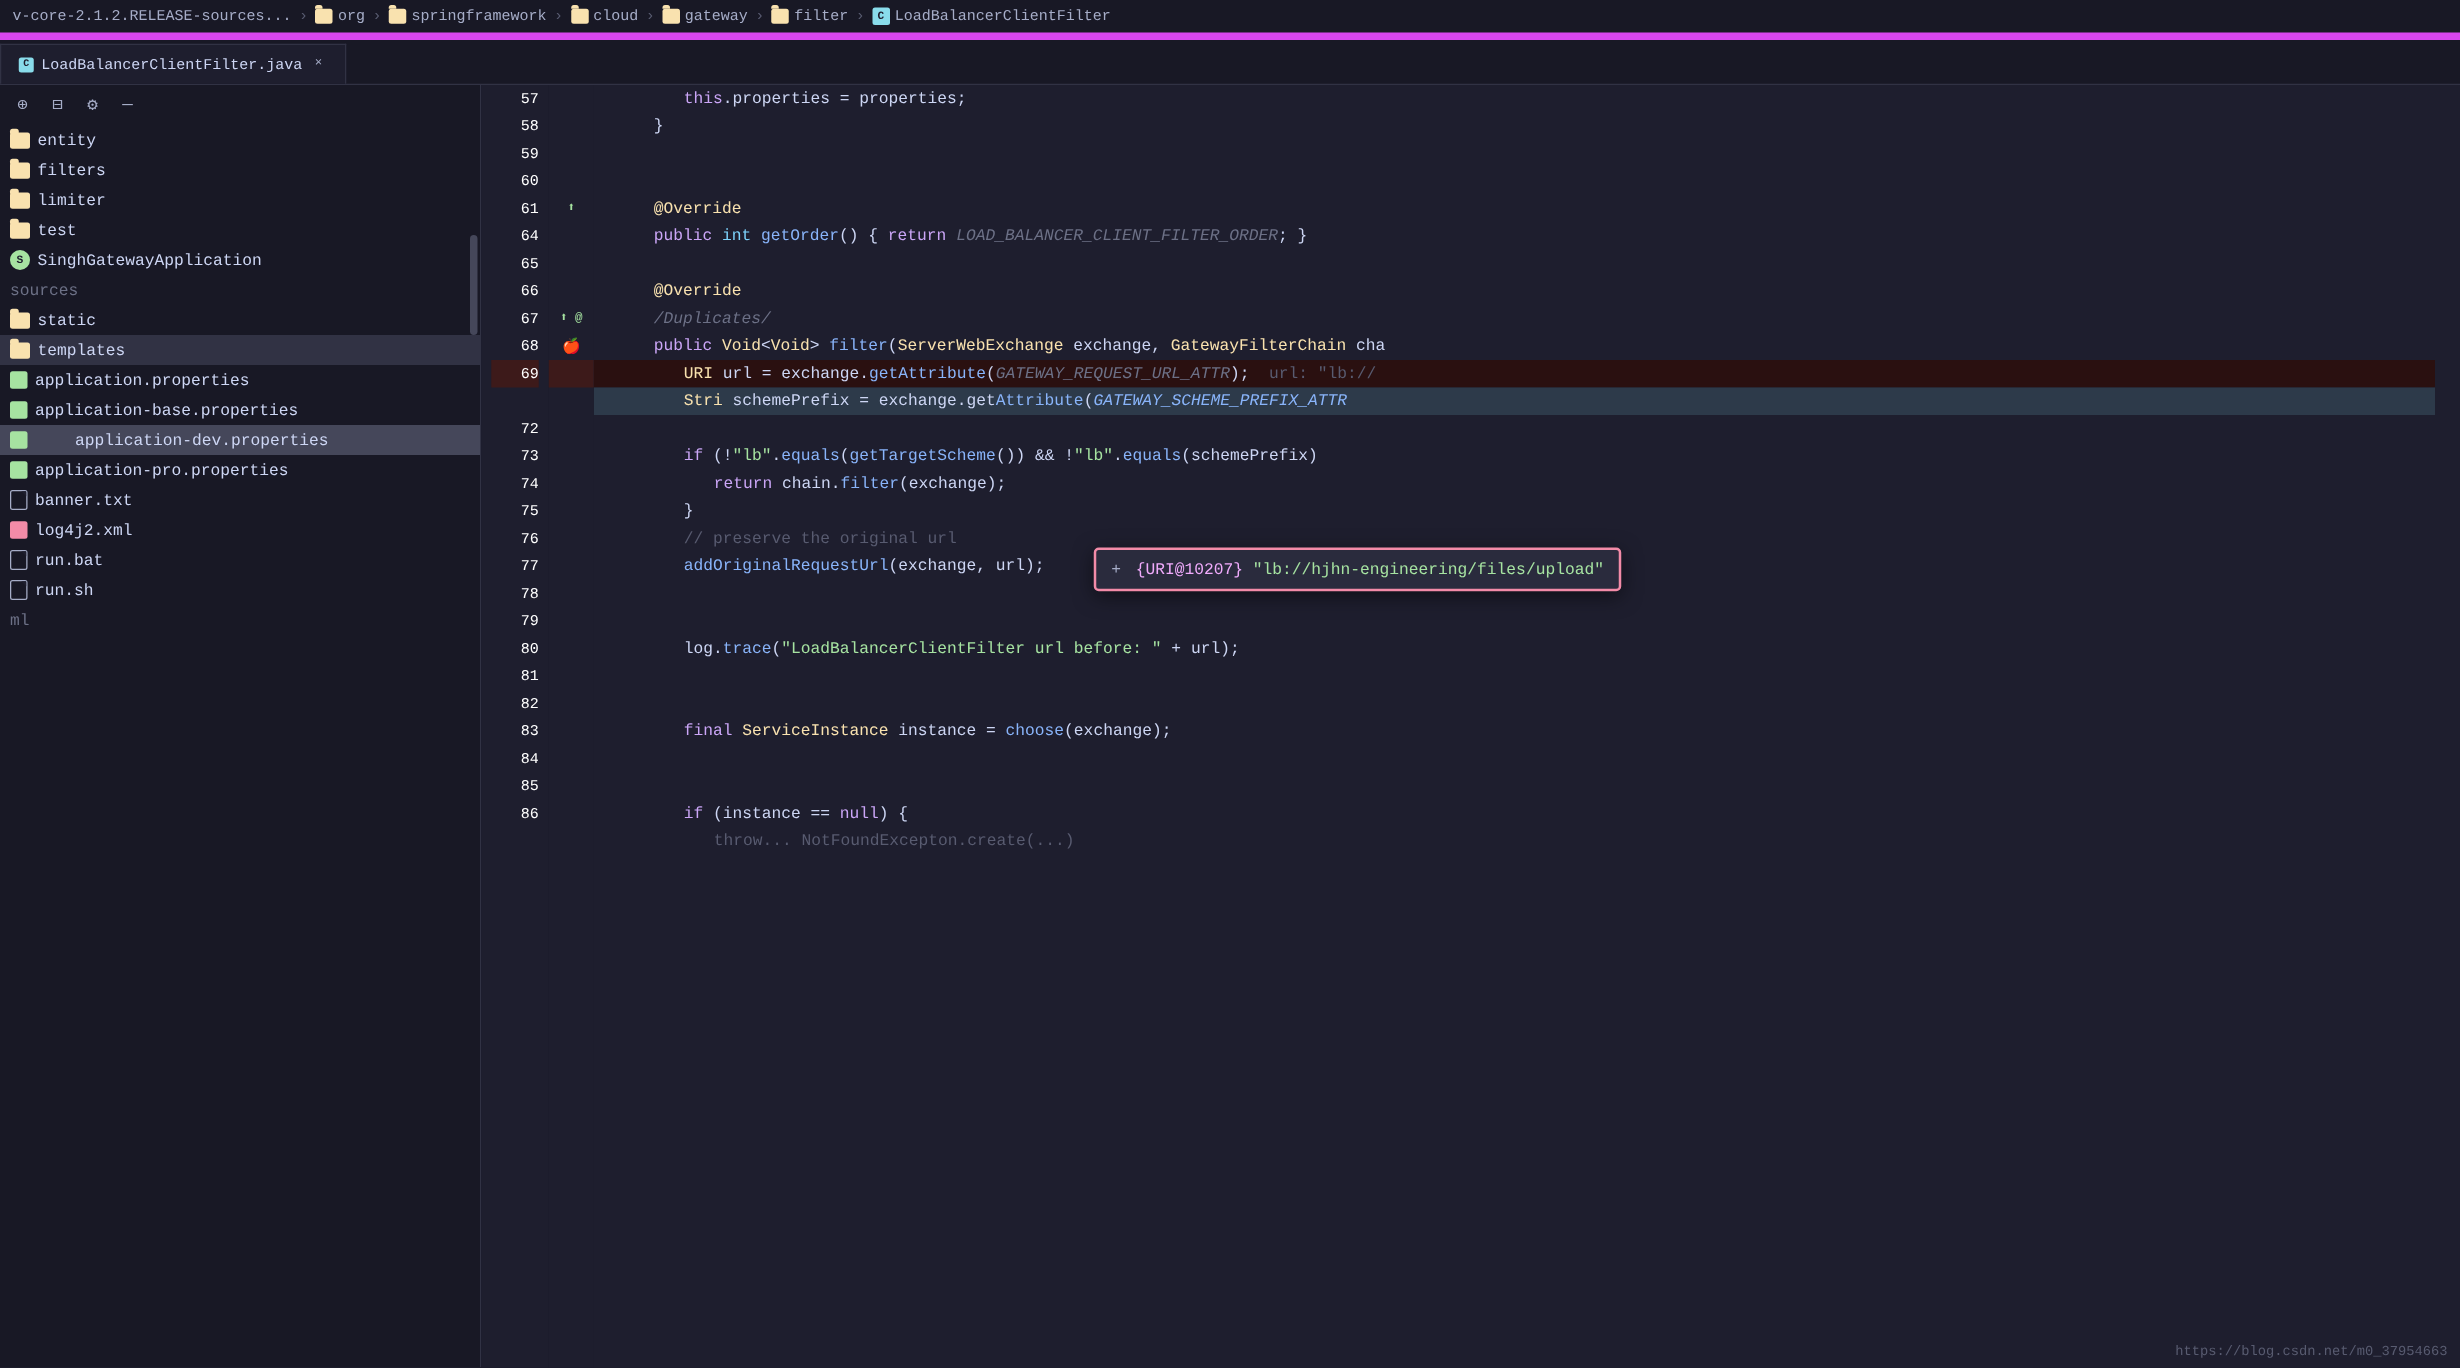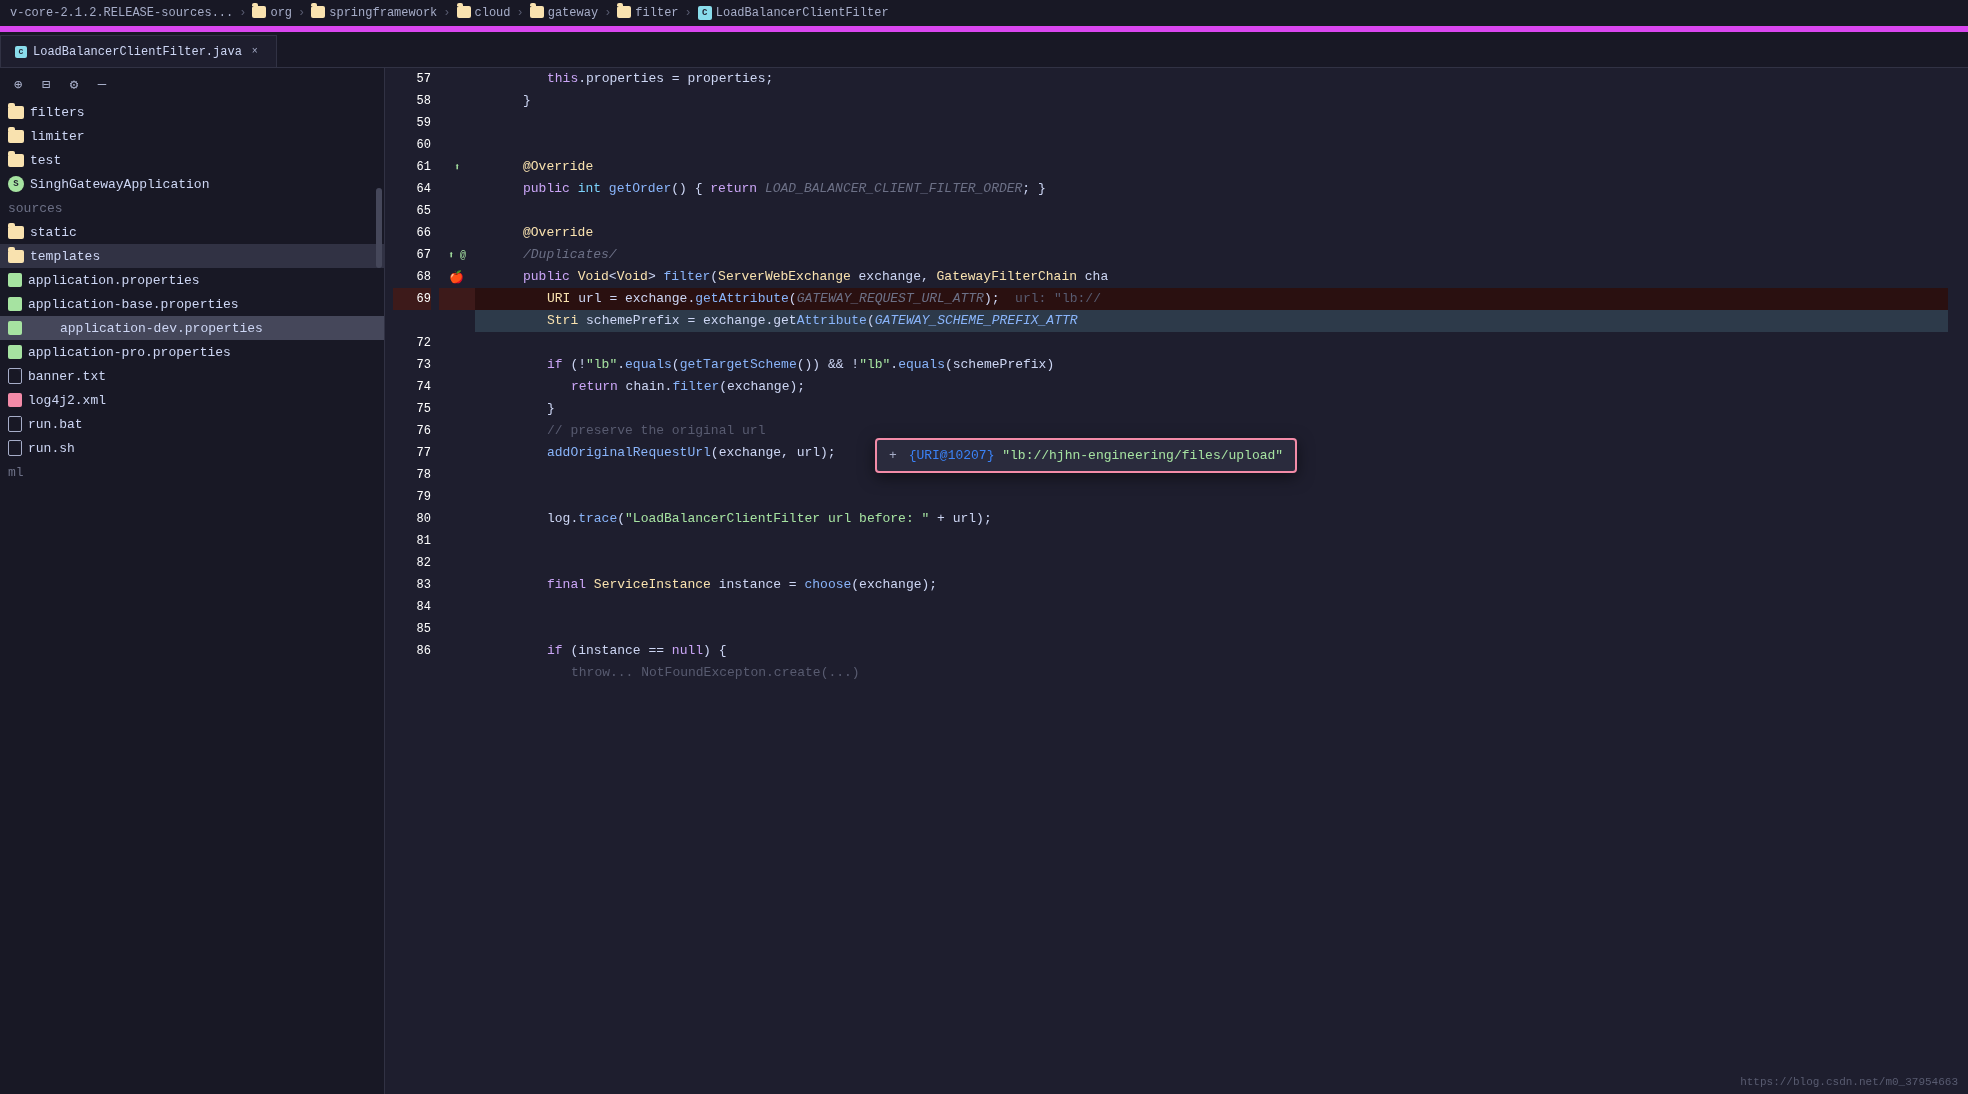--- a/index.html
+++ b/index.html
@@ -24,21 +24,21 @@
       padding: 0 10px;
       gap: 4px;
       font-size: 12px;
       color: #a6adc8;
       border-bottom: 6px solid #d946ef;
       flex-shrink: 0;
     }
     .breadcrumb-bar span { color: #a6adc8; }
     .breadcrumb-bar .sep { color: #585b70; margin: 0 2px; }
     .breadcrumb-bar .bc-folder {
-      display: flex; gap: 4px;
+      display: flex; align-items: center; gap: 4px;
     }
     .folder-icon-sm {
       width: 14px; height: 12px;
       background: #f9e2af;
       border-radius: 2px;
       position: relative;
     }
     .folder-icon-sm::before {
       content: '';
       position: absolute;
@@ -286,21 +286,21 @@
       border: 2px solid #f38ba8;
       border-radius: 4px;
       padding: 8px 12px;
       font-size: 13px;
       color: #cdd6f4;
       z-index: 100;
       white-space: nowrap;
       box-shadow: 0 4px 16px rgba(0,0,0,0.5);
     }
     .debug-popup .plus { color: #a6adc8; margin-right: 4px; }
-    .debug-popup .addr { color: #3b82f6; }
+    .debug-popup .addr { color: #f0abfc; }
     .debug-popup .str-val { color: #a6e3a1; }
 
     
     .watermark {
       position: absolute;
       bottom: 6px;
       right: 10px;
       font-size: 11px;
       color: #585b70;
     }
@@ -359,20 +359,24 @@
 <div class="main-layout">
 
   <div class="sidebar">
     <div class="sidebar-toolbar">
       <div class="toolbar-icon">⊕</div>
       <div class="toolbar-icon">⊟</div>
       <div class="toolbar-icon">⚙</div>
       <div class="toolbar-icon">—</div>
     </div>
 
+    <div class="sidebar-item">
+      <div class="folder-icon"></div>
+      <span>entity</span>
+    </div>
 
     <div class="sidebar-item">
       <div class="folder-icon"></div>
       <span>filters</span>
     </div>
 
     <div class="sidebar-item">
       <div class="folder-icon"></div>
       <span>limiter</span>
     </div>

